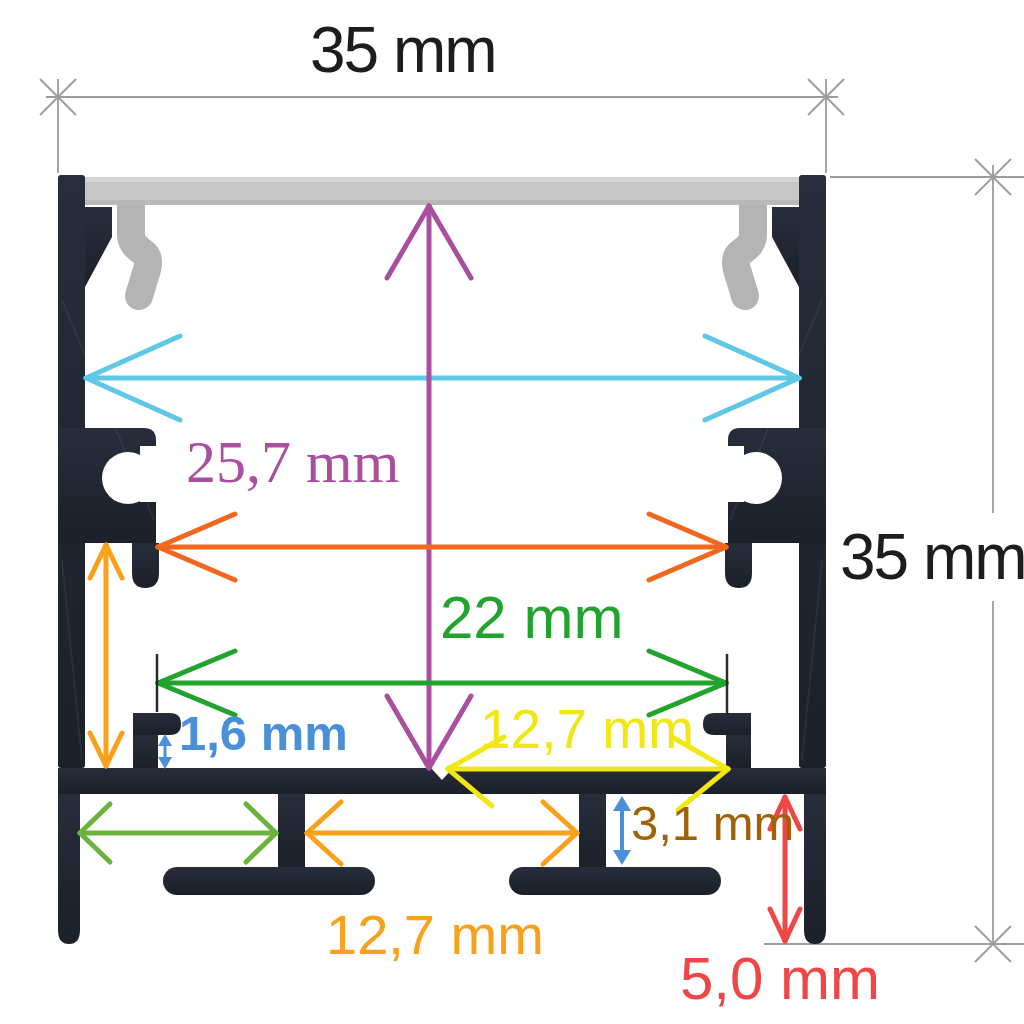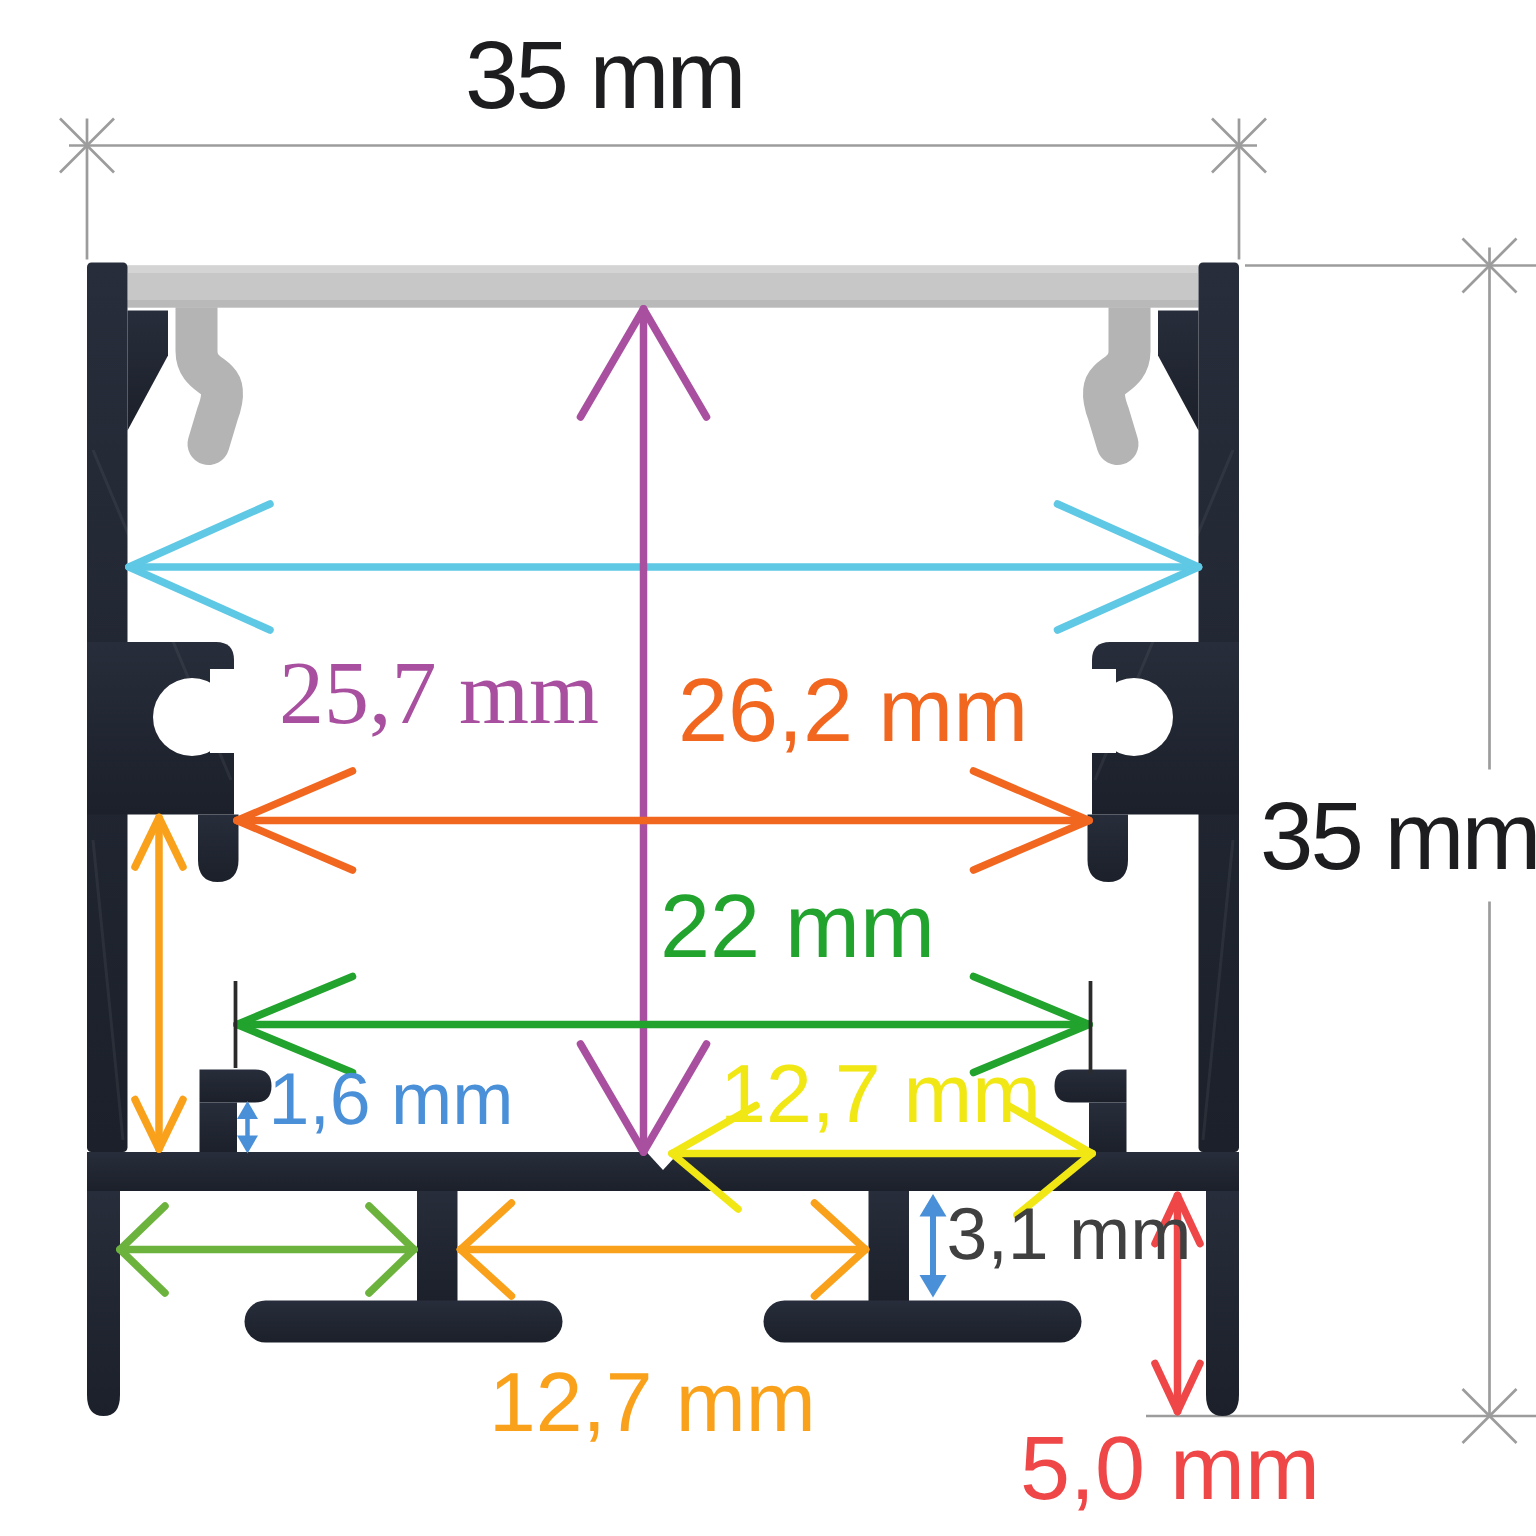--- a/index.html
+++ b/index.html
@@ -9,23 +9,23 @@
   .lbl{position:absolute;line-height:1;white-space:nowrap;font-weight:400;
        font-family:"Liberation Sans", sans-serif;}
   .lbl-big{font-size:64px;letter-spacing:-2px;color:#1d1d1f;}
   .lbl-overall-width{left:282px;top:18px;}
   .lbl-overall-height{left:806px;top:513px;background:#ffffff;padding:12px 6px;}
   .lbl-inner-top{left:163px;top:287px;font-size:60px;color:#5ec8e5;}
   .lbl-inner-height{left:158px;top:432px;font-size:60px;color:#a8509f;font-family:Liberation Serif, serif;}
   .lbl-inner-mid{left:424px;top:444px;font-size:60px;color:#f2671f;}
   .lbl-chamber{left:84px;top:574px;font-size:60px;color:#f9a11b;}
   .lbl-ledge-span{left:412px;top:588px;font-size:60px;color:#21a32e;}
-  .lbl-ledge-lip{left:151px;top:709px;font-size:49px;color:#4a90d8;}
+  .lbl-ledge-lip{left:151px;top:709px;font-size:49px;color:#4a90d8;font-weight:bold;}
   .lbl-center-ledge{left:452px;top:702px;font-size:55px;color:#f0e714;}
-  .lbl-foot-web{left:603px;top:799px;font-size:49px;color:#404040;}
+  .lbl-foot-web{left:603px;top:799px;font-size:49px;color:#a16207;}
   .lbl-foot-gap-outer{left:58px;top:919px;font-size:60px;color:#6cb33e;}
   .lbl-foot-gap-center{left:298px;top:907px;font-size:56px;color:#f9a11b;}
   .lbl-foot-height{left:652px;top:949px;font-size:60px;color:#ef4747;}
 </style>
 </head>
 <body>
 
 <div id="stage">
 
 <svg id="drawing" width="1024" height="1024" viewBox="0 0 1024 1024">
@@ -171,21 +171,20 @@
     <line x1="757" y1="797" x2="742" y2="829"></line>
         <line x1="757" y1="797" x2="772" y2="829"></line>
     <line x1="757" y1="941" x2="742" y2="909"></line>
         <line x1="757" y1="941" x2="772" y2="909"></line>
   </g>
 </svg>
 
 <div class="lbl lbl-big lbl-overall-width">35 mm</div>
 <div class="lbl lbl-big lbl-overall-height">35 mm</div>
 <div class="lbl lbl-inner-height">25,7 mm</div>
-<div class="lbl lbl-inner-mid">26,2 mm</div>
 <div class="lbl lbl-ledge-span">22 mm</div>
 <div class="lbl lbl-ledge-lip">1,6 mm</div>
 <div class="lbl lbl-center-ledge">12,7 mm</div>
 <div class="lbl lbl-foot-web">3,1 mm</div>
 <div class="lbl lbl-foot-gap-center">12,7 mm</div>
 <div class="lbl lbl-foot-height">5,0 mm</div>
 
 </div>
 
 </body></html>

